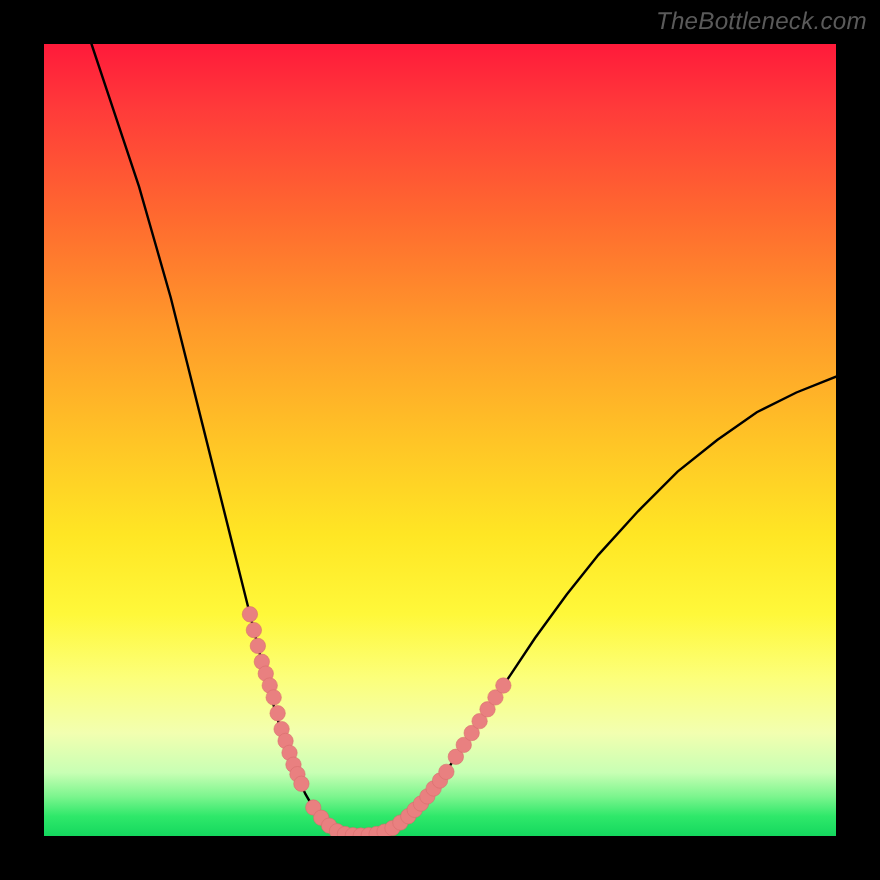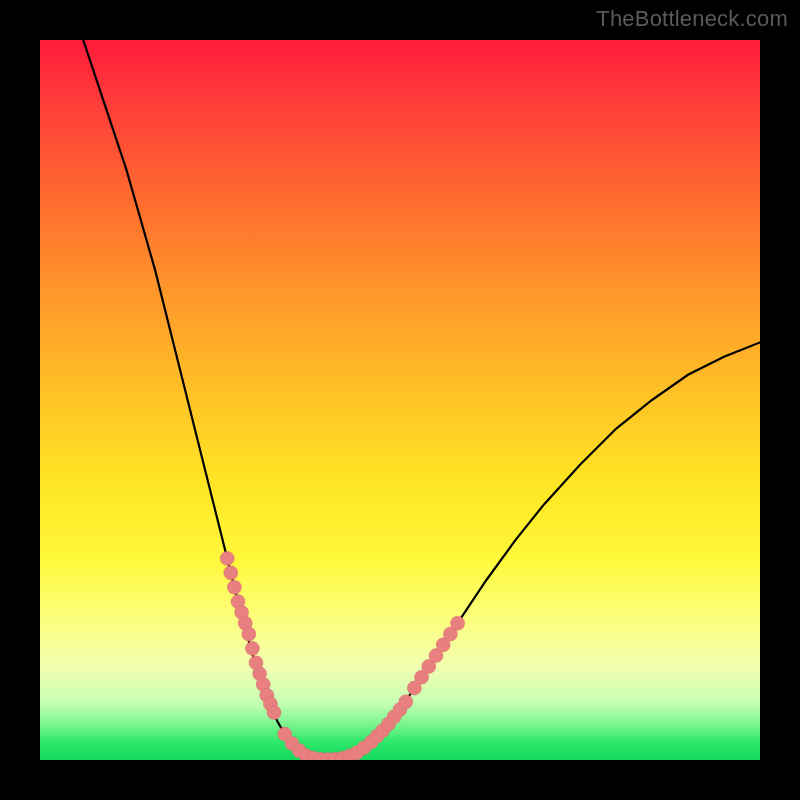--- a/index.html
+++ b/index.html
@@ -38,20 +38,21 @@
       #14d85e 100%);
   }
   .watermark {
     position: absolute;
     top: 6px;
     right: 12px;
     color: #5a5a5a;
     font-size: 22px;
     font-weight: 500;
     letter-spacing: 0.2px;
+    font-style: italic;
   }
   svg.curve {
     position: absolute;
     inset: 0;
   }
   .dots circle {
     fill: #e98080;
     stroke: #d76a6a;
     stroke-width: 0.5;
   }

